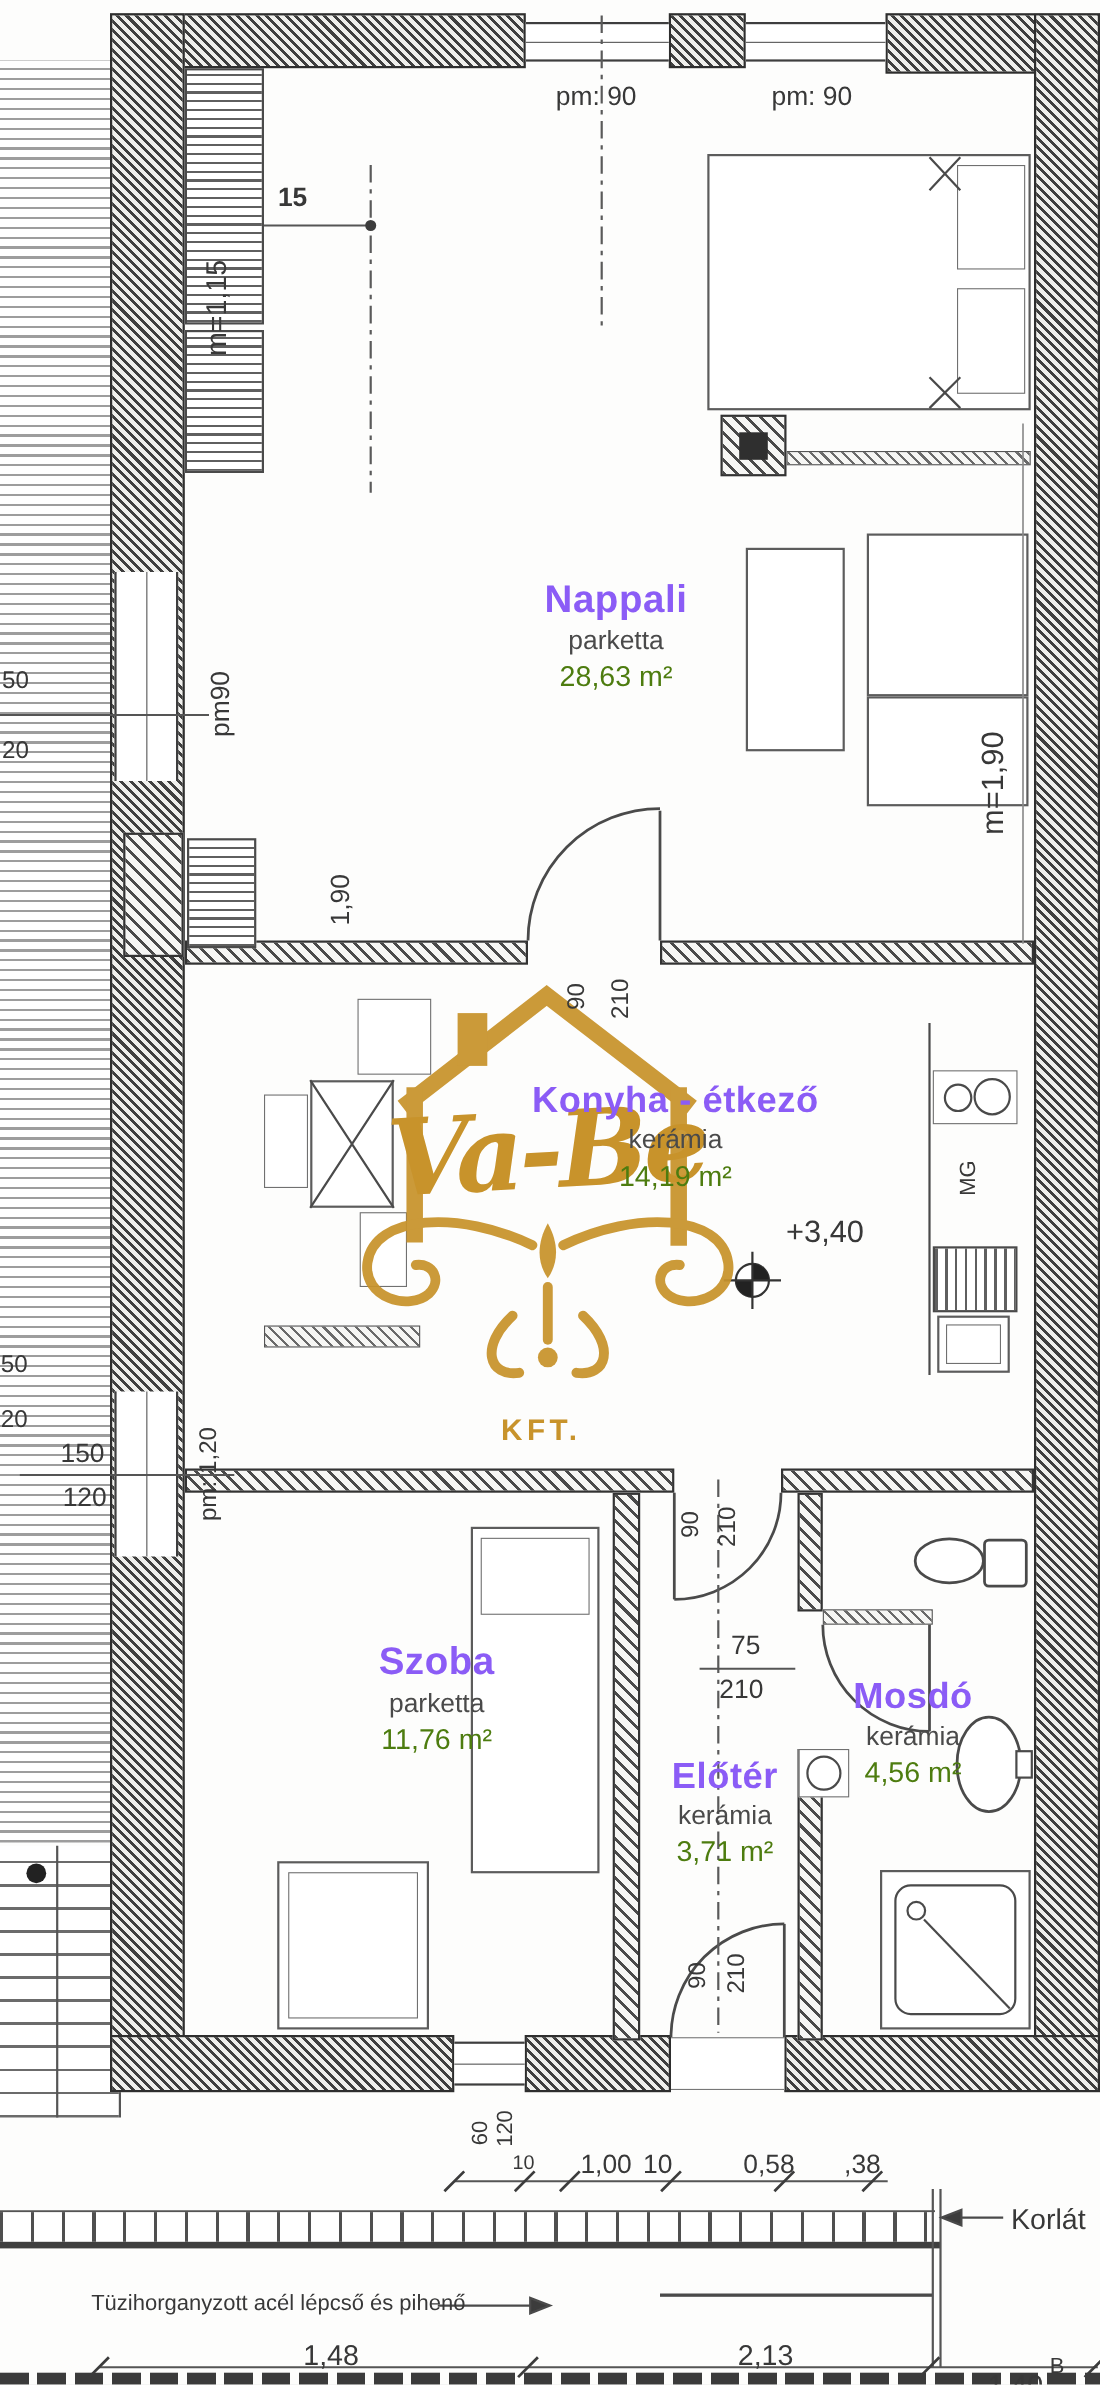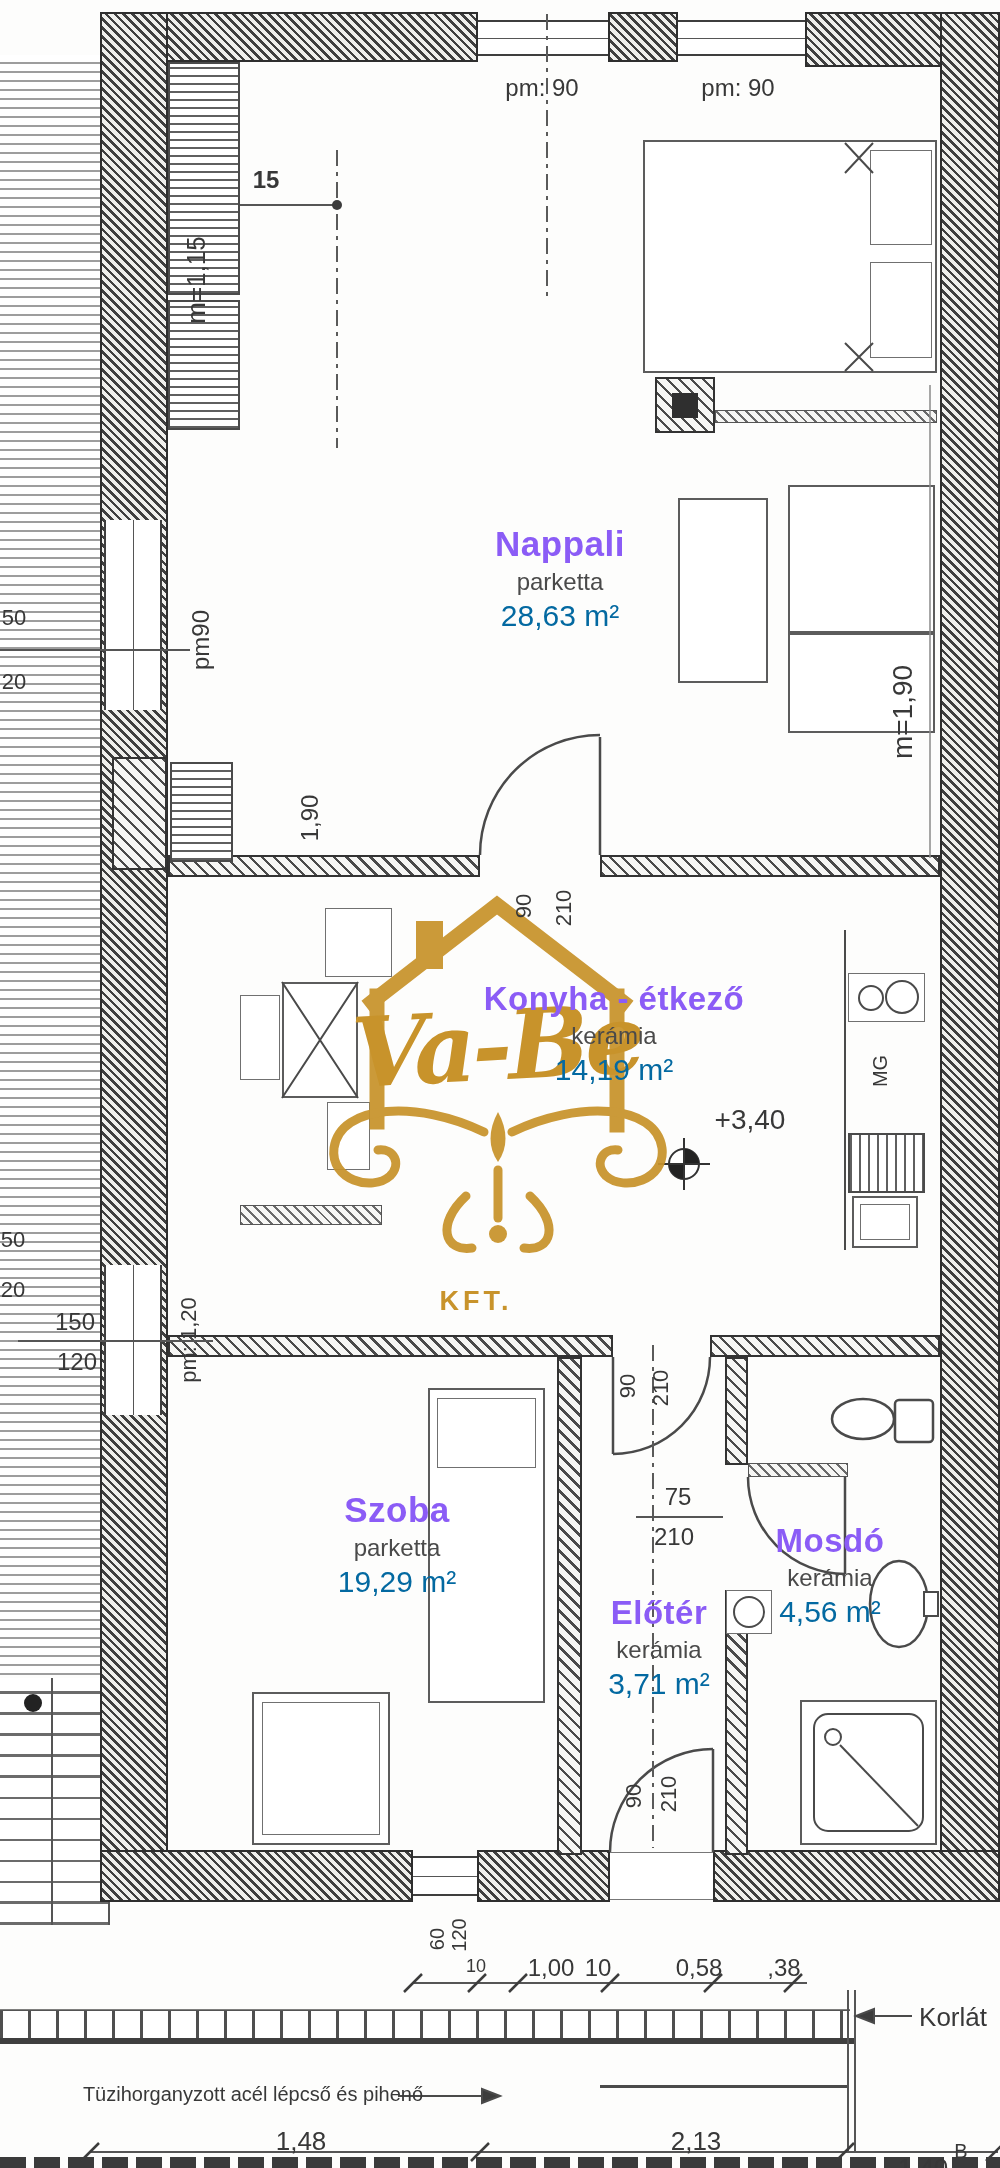--- a/index.html
+++ b/index.html
@@ -24,27 +24,27 @@
   .furn{border:2px solid #5c5c5c;background:#fff;}
   .furn-thin{border:1.5px solid #707070;background:#fff;}
   .win-h{background:#fff;border-top:2.5px solid #3e3e3e;border-bottom:2.5px solid #3e3e3e;position:absolute;box-sizing:border-box;}
   .win-h::after{content:"";position:absolute;left:0;right:0;top:50%;border-top:1.5px solid #555;}
   .win-v{background:#fff;border-left:2.5px solid #3e3e3e;border-right:2.5px solid #3e3e3e;position:absolute;box-sizing:border-box;}
   .win-v::after{content:"";position:absolute;top:0;bottom:0;left:50%;border-left:1.5px solid #555;}
   .lbl{position:absolute;white-space:nowrap;color:#383838;line-height:1;}
   .room{position:absolute;text-align:center;transform:translate(-50%,-50%);white-space:nowrap;}
   .room .rname{font-size:35px;font-weight:700;color:#8b5cf6;letter-spacing:.5px;}
   .room .rfloor{font-size:24px;margin-top:4px;color:#4a4a4a;}
-  .room .rarea{font-size:30px;margin-top:3px;color:#0369a1;}
+  .room .rarea{font-size:26px;margin-top:3px;color:#4d7c0f;}
   .wm{color:#C8932B;}
   #wm-brand{position:absolute;left:497px;top:1046px;transform:translate(-50%,-50%) rotate(-3deg);
     font-family:"DejaVu Serif",serif;font-style:italic;font-weight:700;font-size:96px;letter-spacing:-4px;}
   #wm-line1{position:absolute;left:492px;top:1268px;transform:translate(-50%,-50%);
     font-size:30px;font-weight:700;letter-spacing:5px;}
-  #wm-line2{position:absolute;left:476px;top:1301px;transform:translate(-50%,-50%);
+  #wm-line2{position:absolute;left:492px;top:1301px;transform:translate(-50%,-50%);
     font-size:27px;font-weight:700;letter-spacing:4px;}
   svg{position:absolute;left:0;top:0;}
 </style>
 </head>
 <body>
 
 <div id="plan">
 
   <div class="abs deck" style="left:0;top:55px;width:110px;height:1620px;"></div>
 
@@ -216,21 +216,21 @@
     <div class="rarea">28,63 m²</div>
   </div>
   <div class="room" style="left:614px;top:1033px;">
     <div class="rname" style="font-size:33px;">Konyha - étkező</div>
     <div class="rfloor">kerámia</div>
     <div class="rarea">14,19 m²</div>
   </div>
   <div class="room" style="left:397px;top:1544px;">
     <div class="rname">Szoba</div>
     <div class="rfloor">parketta</div>
-    <div class="rarea">19,29 m²</div>
+    <div class="rarea">11,76 m²</div>
   </div>
   <div class="room" style="left:659px;top:1647px;">
     <div class="rname" style="font-size:33px;">Előtér</div>
     <div class="rfloor">kerámia</div>
     <div class="rarea">3,71 m²</div>
   </div>
   <div class="room" style="left:830px;top:1575px;">
     <div class="rname" style="font-size:33px;">Mosdó</div>
     <div class="rfloor">kerámia</div>
     <div class="rarea">4,56 m²</div>

